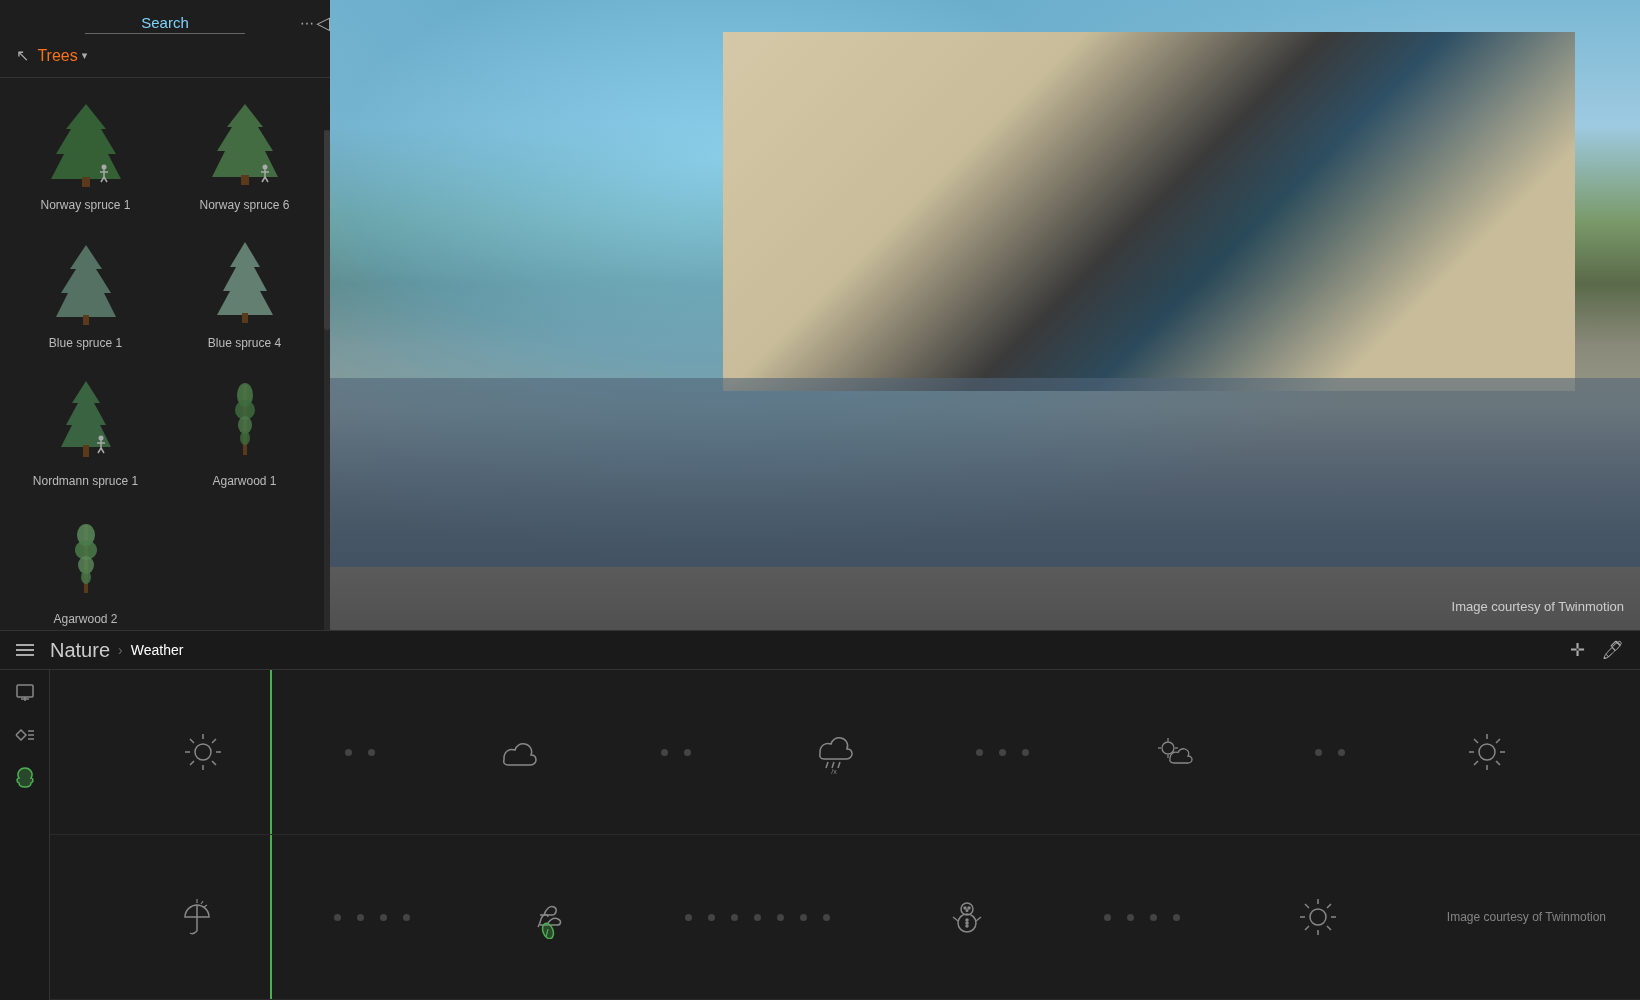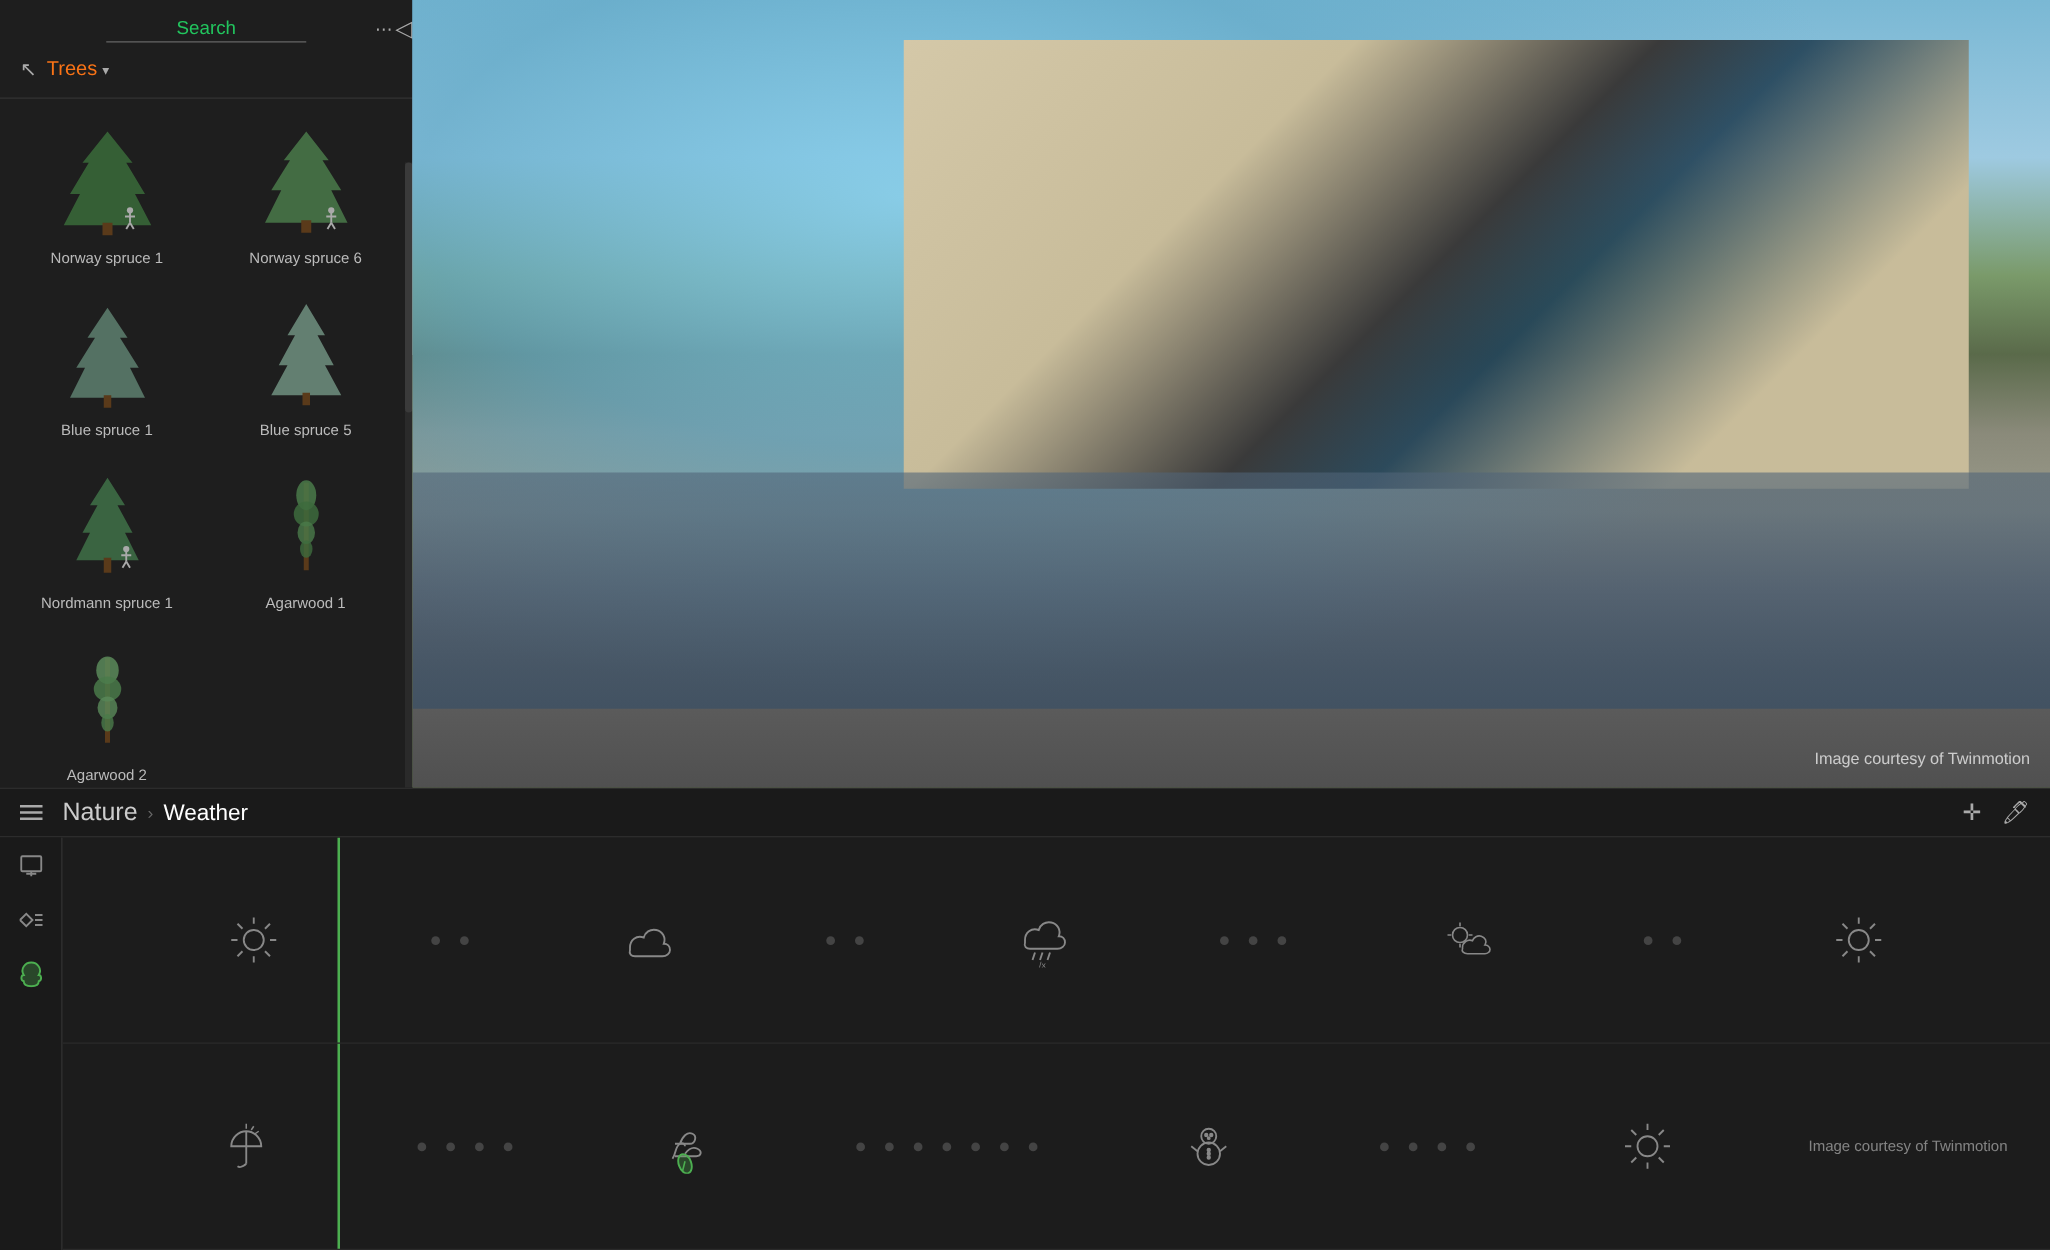--- a/index.html
+++ b/index.html
@@ -46,21 +46,21 @@
       align-items: center;
       justify-content: center;
       margin-bottom: 8px;
       position: relative;
     }
 
     .search-input {
       background: transparent;
       border: none;
       border-bottom: 1px solid #666;
-      color: #22c55e;
+      color: #7dd3fc;
       font-size: 15px;
       text-align: center;
       width: 160px;
       padding: 2px 8px;
       outline: none;
     }
 
     .header-icons {
       position: absolute;
       right: 0;
@@ -216,21 +216,21 @@
       font-size: 20px;
       color: #ccc;
     }
 
     .breadcrumb-separator {
       font-size: 14px;
       color: #666;
     }
 
     .breadcrumb-current {
-      font-size: 18px;
+      font-size: 14px;
       color: #fff;
       font-weight: 500;
     }
 
     .viewport-controls {
       margin-left: auto;
       display: flex;
       gap: 16px;
       align-items: center;
     }
@@ -389,21 +389,21 @@
           <span class="tree-label">Blue spruce 1</span>
         </div>
 
         <div class="tree-item">
           <div class="tree-icon-container">
             <svg class="tree-svg" viewBox="0 0 80 90">
               <polygon points="40,5 25,30 31,30 18,54 25,54 12,78 68,78 55,54 62,54 49,30 55,30 40,5" fill="#6a8a7a" opacity="0.9"></polygon>
               <rect x="37" y="76" width="6" height="10" fill="#5a3a1a"></rect>
             </svg>
           </div>
-          <span class="tree-label">Blue spruce 5</span>
+          <span class="tree-label">Blue spruce 4</span>
         </div>
 
         <div class="tree-item">
           <div class="tree-icon-container">
             <svg class="tree-svg" viewBox="0 0 80 90">
               <polygon points="40,6 26,28 32,28 20,50 26,50 15,72 65,72 54,50 60,50 48,28 54,28 40,6" fill="#3d6b45" opacity="0.9"></polygon>
               <rect x="37" y="70" width="6" height="12" fill="#5a3a1a"></rect>
               <circle cx="55" cy="63" r="2.5" fill="#aaa"></circle>
               <line x1="55" y1="65" x2="55" y2="73" stroke="#aaa" stroke-width="1.5"></line>
               <line x1="51" y1="68" x2="59" y2="68" stroke="#aaa" stroke-width="1.5"></line>

